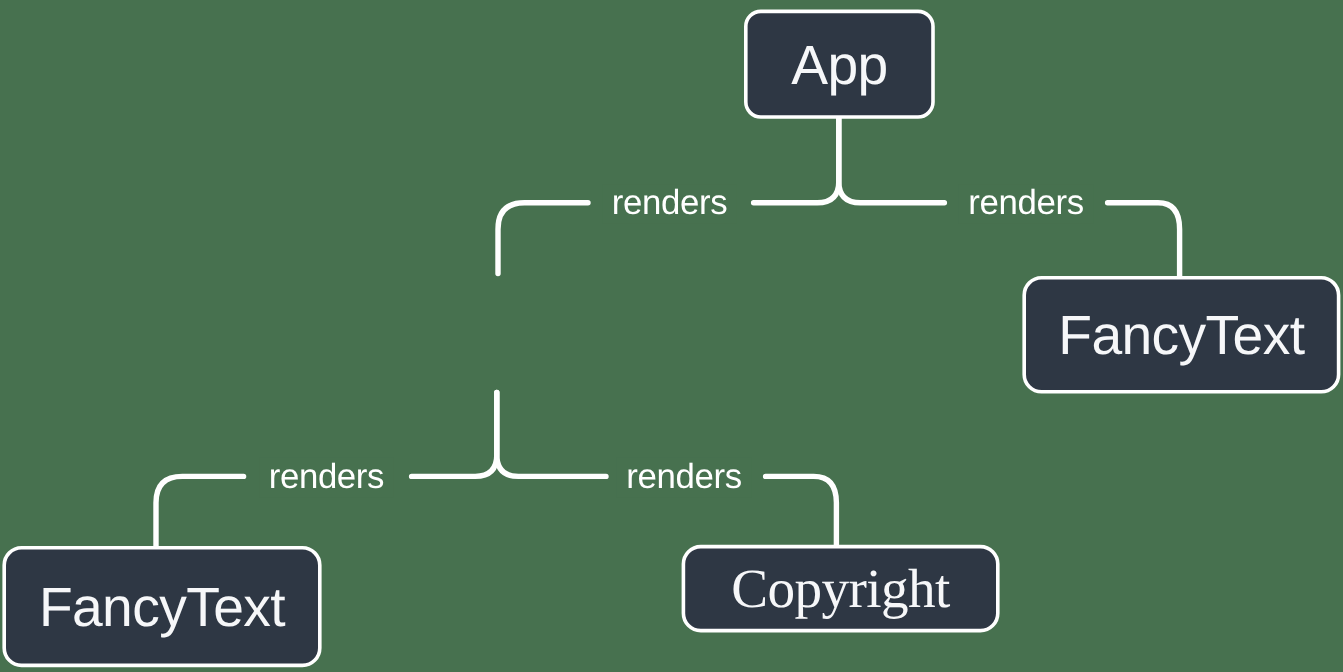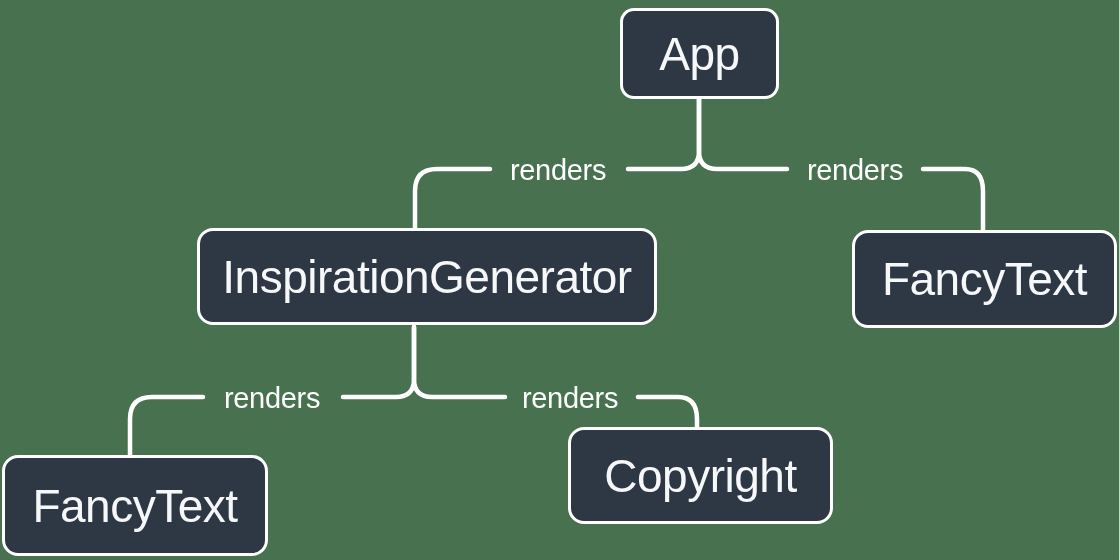--- a/index.html
+++ b/index.html
@@ -40,21 +40,21 @@
     display:flex;align-items:center;justify-content:center;
     font-size:46px;
     font-weight:400;
     letter-spacing:-0.5px;
     white-space:nowrap;
   }
   .node-app{left:620px;top:8px;width:159px;height:91px;border-radius:14px;}
   .node-inspiration-generator{left:197px;top:228px;width:460px;height:97px;}
   .node-fancy-text-top{left:852px;top:230px;width:265px;height:98px;}
   .node-fancy-text-bottom{left:2px;top:455px;width:266px;height:101px;}
-  .node-copyright{left:568px;top:427px;width:265px;height:97px;}
+  .node-copyright{left:568px;top:454px;width:265px;height:73px;font-family:Liberation Serif, serif;}
   .edge-label{
     position:absolute;
     transform:translate(-50%,-50%);
     color:var(--edge-label-text);
     background:var(--background);
     font-size:29px;
     font-weight:400;
     letter-spacing:-0.3px;
     line-height:1;
     padding:2px 8px;
@@ -82,23 +82,20 @@
     <path d="M 203 397 H 152 Q 130 397 130 419 V 455"></path>
 
     <path d="M 414 327 V 379 Q 414 397 432 397 H 505"></path>
     <path d="M 638 397 H 678 Q 697 397 697 419 V 454"></path>
   </svg>
 
   <div class="node node-app">
     <span>App</span>
   </div>
 
-  <div class="node node-inspiration-generator">
-    <span>InspirationGenerator</span>
-  </div>
 
   <div class="node node-fancy-text-top">
     <span>FancyText</span>
   </div>
 
   <div class="node node-fancy-text-bottom">
     <span>FancyText</span>
   </div>
 
   <div class="node node-copyright">

